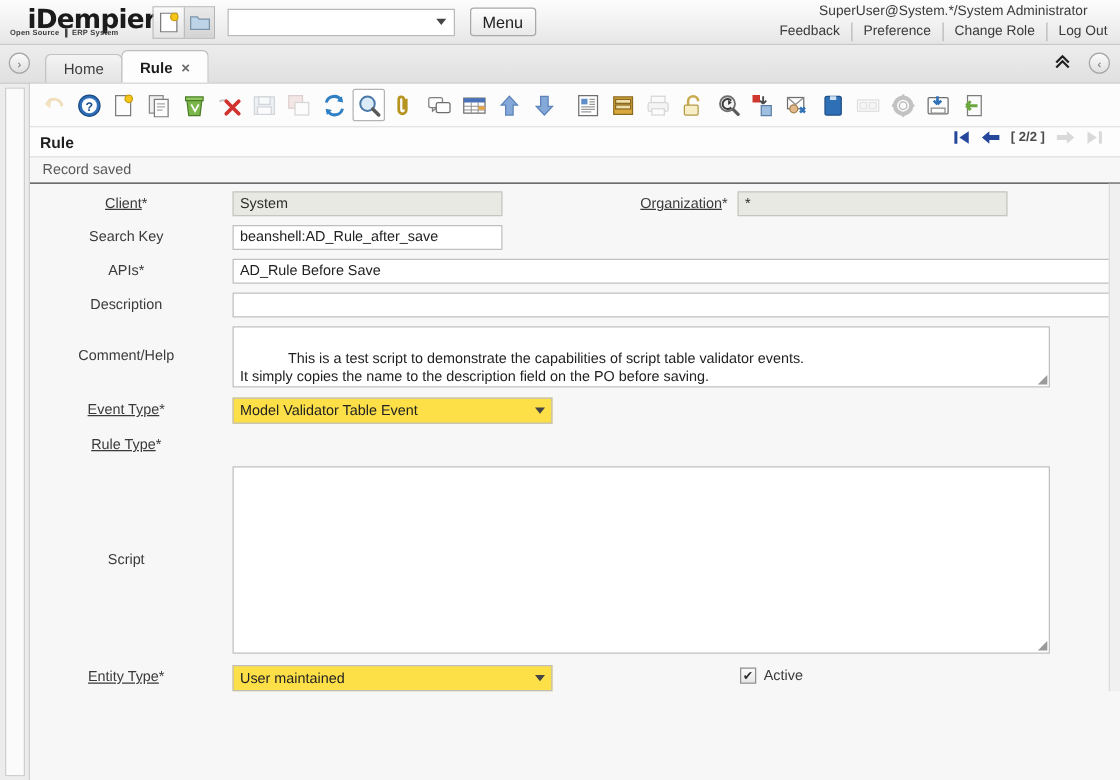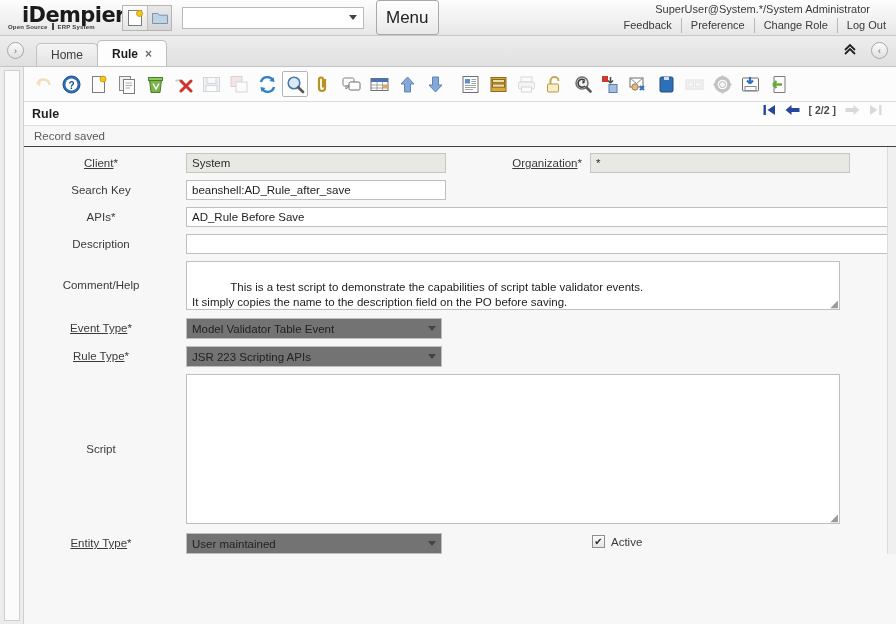--- a/index.html
+++ b/index.html
@@ -44,25 +44,25 @@
   .hdr-iconbtn + .hdr-iconbtn { border-left: 1px solid #bdbdbd; }
   .hdr-iconbtn.alt { background: linear-gradient(to bottom,#e9e9e9,#d4d4d4); }
 
   .hdr-select {
     margin-left: 10px; width: 182px; height: 22px;
     border: 1px solid #b9b9b9; background: #fff;
     display:flex; align-items:center; justify-content:flex-end;
     padding-right: 6px; cursor: pointer;
   }
   .menu-btn {
-    margin-left: 12px; height: 35px; padding: 0 9px;
+    margin-left: 12px; height: 23px; padding: 0 9px;
     border: 1px solid #a9a9a9; border-radius: 3px;
     background: linear-gradient(to bottom,#fefefe,#e9e9e9);
     display:flex;align-items:center;
-    font-size: 17px; color:#222; cursor: pointer;
+    font-size: 13px; color:#222; cursor: pointer;
   }
 
   .userbox {
     position:absolute; right: 8px; top: 2px;
     text-align: right; font-size: 11px; color: #3a3a3a;
   }
   .userline { padding-right: 18px; line-height: 15px; }
   .userlinks { margin-top: 1px; display:flex; gap:0; justify-content:flex-end; }
   .userlinks a {
     color:#3a3a3a; text-decoration:none; padding: 0 9px; line-height: 15px;
@@ -162,25 +162,25 @@
   }
   .lbl u { text-decoration: underline; }
   .req { color:#3a3a3a; }
 
   .fld {
     height: 20px; border: 1px solid #bfbfbf; background:#fff;
     font-size: 11.5px; color:#222; padding: 0 5px; line-height: 18px;
     display:flex; align-items:center;
   }
   .fld.ro { background:#e9e9e3; border-color:#c6c6c0; color:#2d2d2d; }
-  .w-half { width: 260px; }
+  .w-half { width: 216px; }
   .w-full { width: 748px; }
 
   .sel-fld {
-    height: 21px; border: 1px solid #bfbfbf; background:#737373;
+    height: 21px; border: 1px solid #bfbfbf; background:#fde047;
     font-size: 11.5px; color:#222; padding: 0 5px;
     display:flex; align-items:center; justify-content:space-between;
     width: 256px; cursor:pointer;
   }
   .caret { width:0;height:0;border-left:4px solid transparent;border-right:4px solid transparent;border-top:5px solid #444; }
 
   .ta {
     border: 1px solid #bfbfbf; background:#fff;
     font-size: 11.5px; color:#222; padding: 3px 5px;
     width: 654px; position:relative; white-space: pre-wrap;
@@ -554,24 +554,20 @@
           <div class="sel-fld">
             <span>Model Validator Table Event</span>
             <span class="caret"></span>
           </div>
         </div>
 
         <div class="row">
           <div class="lbl">
             <u>Rule Type</u><span class="req">*</span>
           </div>
-          <div class="sel-fld">
-            <span>JSR 223 Scripting APIs</span>
-            <span class="caret"></span>
-          </div>
         </div>
 
         <div class="row" style="margin-top:6px;">
           <div class="lbl" style="line-height:150px;">Script</div>
           <div class="ta script">
             <span class="grip">◢</span>
           </div>
         </div>
 
         <div class="row" style="margin-top:9px; position:relative;">

